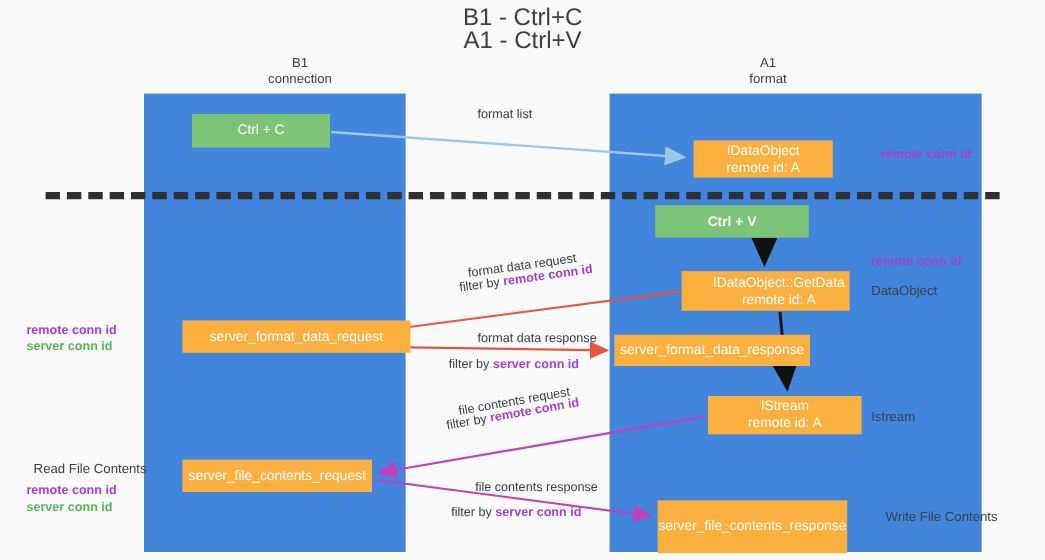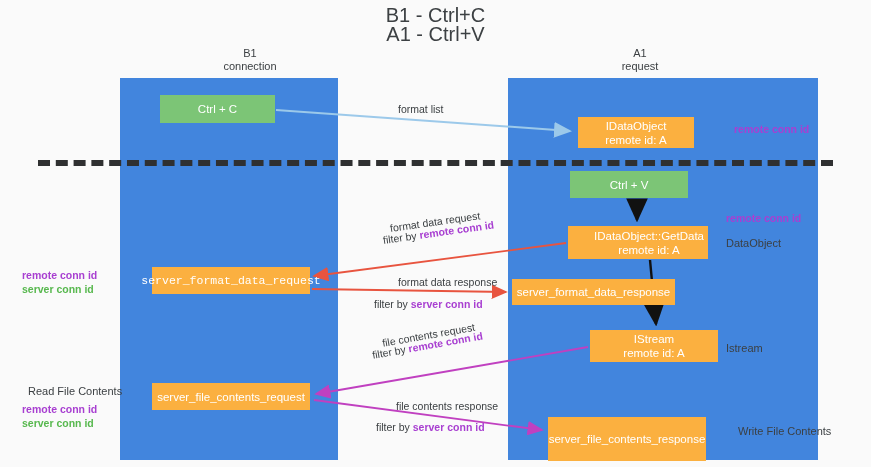--- a/index.html
+++ b/index.html
@@ -49,24 +49,24 @@
     align-items:center;justify-content:center;
     color:#ffffff;font-size:11.5px;line-height:14px;
     text-align:right;
     padding:2px 6px;
   }
   .green{background:#7cc576;}
   .orange{background:#fbb040;}
   .node .l2{display:block;}
 
   #n-ctrlc{left:160px;top:95px;width:115px;height:28px;}
-  #n-ctrlv{left:570px;top:171px;width:118px;height:27px;}
+  #n-ctrlv{left:546px;top:171px;width:128px;height:27px;font-weight:bold;}
   #n-idataobject{left:578px;top:117px;width:116px;height:31px;}
   #n-getdata{left:568px;top:226px;width:140px;height:33px;padding-left:28px;}
-  #n-sfdreq{left:152px;top:267px;width:158px;height:27px;font-family:Liberation Mono, monospace;}
+  #n-sfdreq{left:152px;top:267px;width:190px;height:27px;}
   #n-sfdresp{left:512px;top:279px;width:163px;height:26px;}
   #n-istream{left:590px;top:330px;width:128px;height:32px;}
   #n-sfcreq{left:152px;top:383px;width:158px;height:27px;}
   #n-sfcresp{left:548px;top:417px;width:158px;height:44px;}
 
   
   .side{font-size:10.5px;line-height:14px;}
   .purple{color:#a83fd1;font-weight:bold;}
   .green-t{color:#57b84e;font-weight:bold;}
 
@@ -79,21 +79,21 @@
   #lbl-left-mid{left:22px;top:268px;}
   #lbl-read{left:28px;top:384px;font-size:11px;color:#3c4043;}
   #lbl-left-bot{left:22px;top:402px;}
 
   
   .edge-lbl{font-size:10.5px;line-height:14px;color:#3c4043;white-space:nowrap;}
   .edge-lbl b{font-weight:bold;}
   .rot-up{transform:rotate(-8deg);transform-origin:left top;}
   .rot-up2{transform:rotate(-10deg);transform-origin:left top;}
 
-  #e-formatlist{left:398px;top:102px;}
+  #e-formatlist{left:398px;top:88px;}
   #e-fdreq1{left:389px;top:221px;}
   #e-fdreq2{left:382px;top:233px;}
   #e-fdresp1{left:398px;top:275px;}
   #e-fdresp2{left:374px;top:297px;}
   #e-fcreq1{left:381px;top:336px;}
   #e-fcreq2{left:371px;top:348px;}
   #e-fcresp1{left:396px;top:399px;}
   #e-fcresp2{left:376px;top:420px;}
 
   svg#wires{position:absolute;left:0;top:0;width:871px;height:467px;pointer-events:none;}
@@ -138,21 +138,21 @@
 
     <line x1="314" y1="400" x2="542" y2="430" stroke="#c040c0" stroke-width="1.8" marker-end="url(#ar-mag)"></line>
   </svg>
 
   <div class="abs" id="title">B1 - Ctrl+C
 A1 - Ctrl+V</div>
 
   <div class="abs col-head" id="head-b1">B1
 connection</div>
   <div class="abs col-head" id="head-a1">A1
-request</div>
+format</div>
 
   <div class="abs node green" id="n-ctrlc">
     <span>Ctrl + C</span>
   </div>
 
   <div class="abs node orange" id="n-idataobject">
     <span>IDataObject</span>
     <span class="l2">remote id: A</span>
   </div>
 

